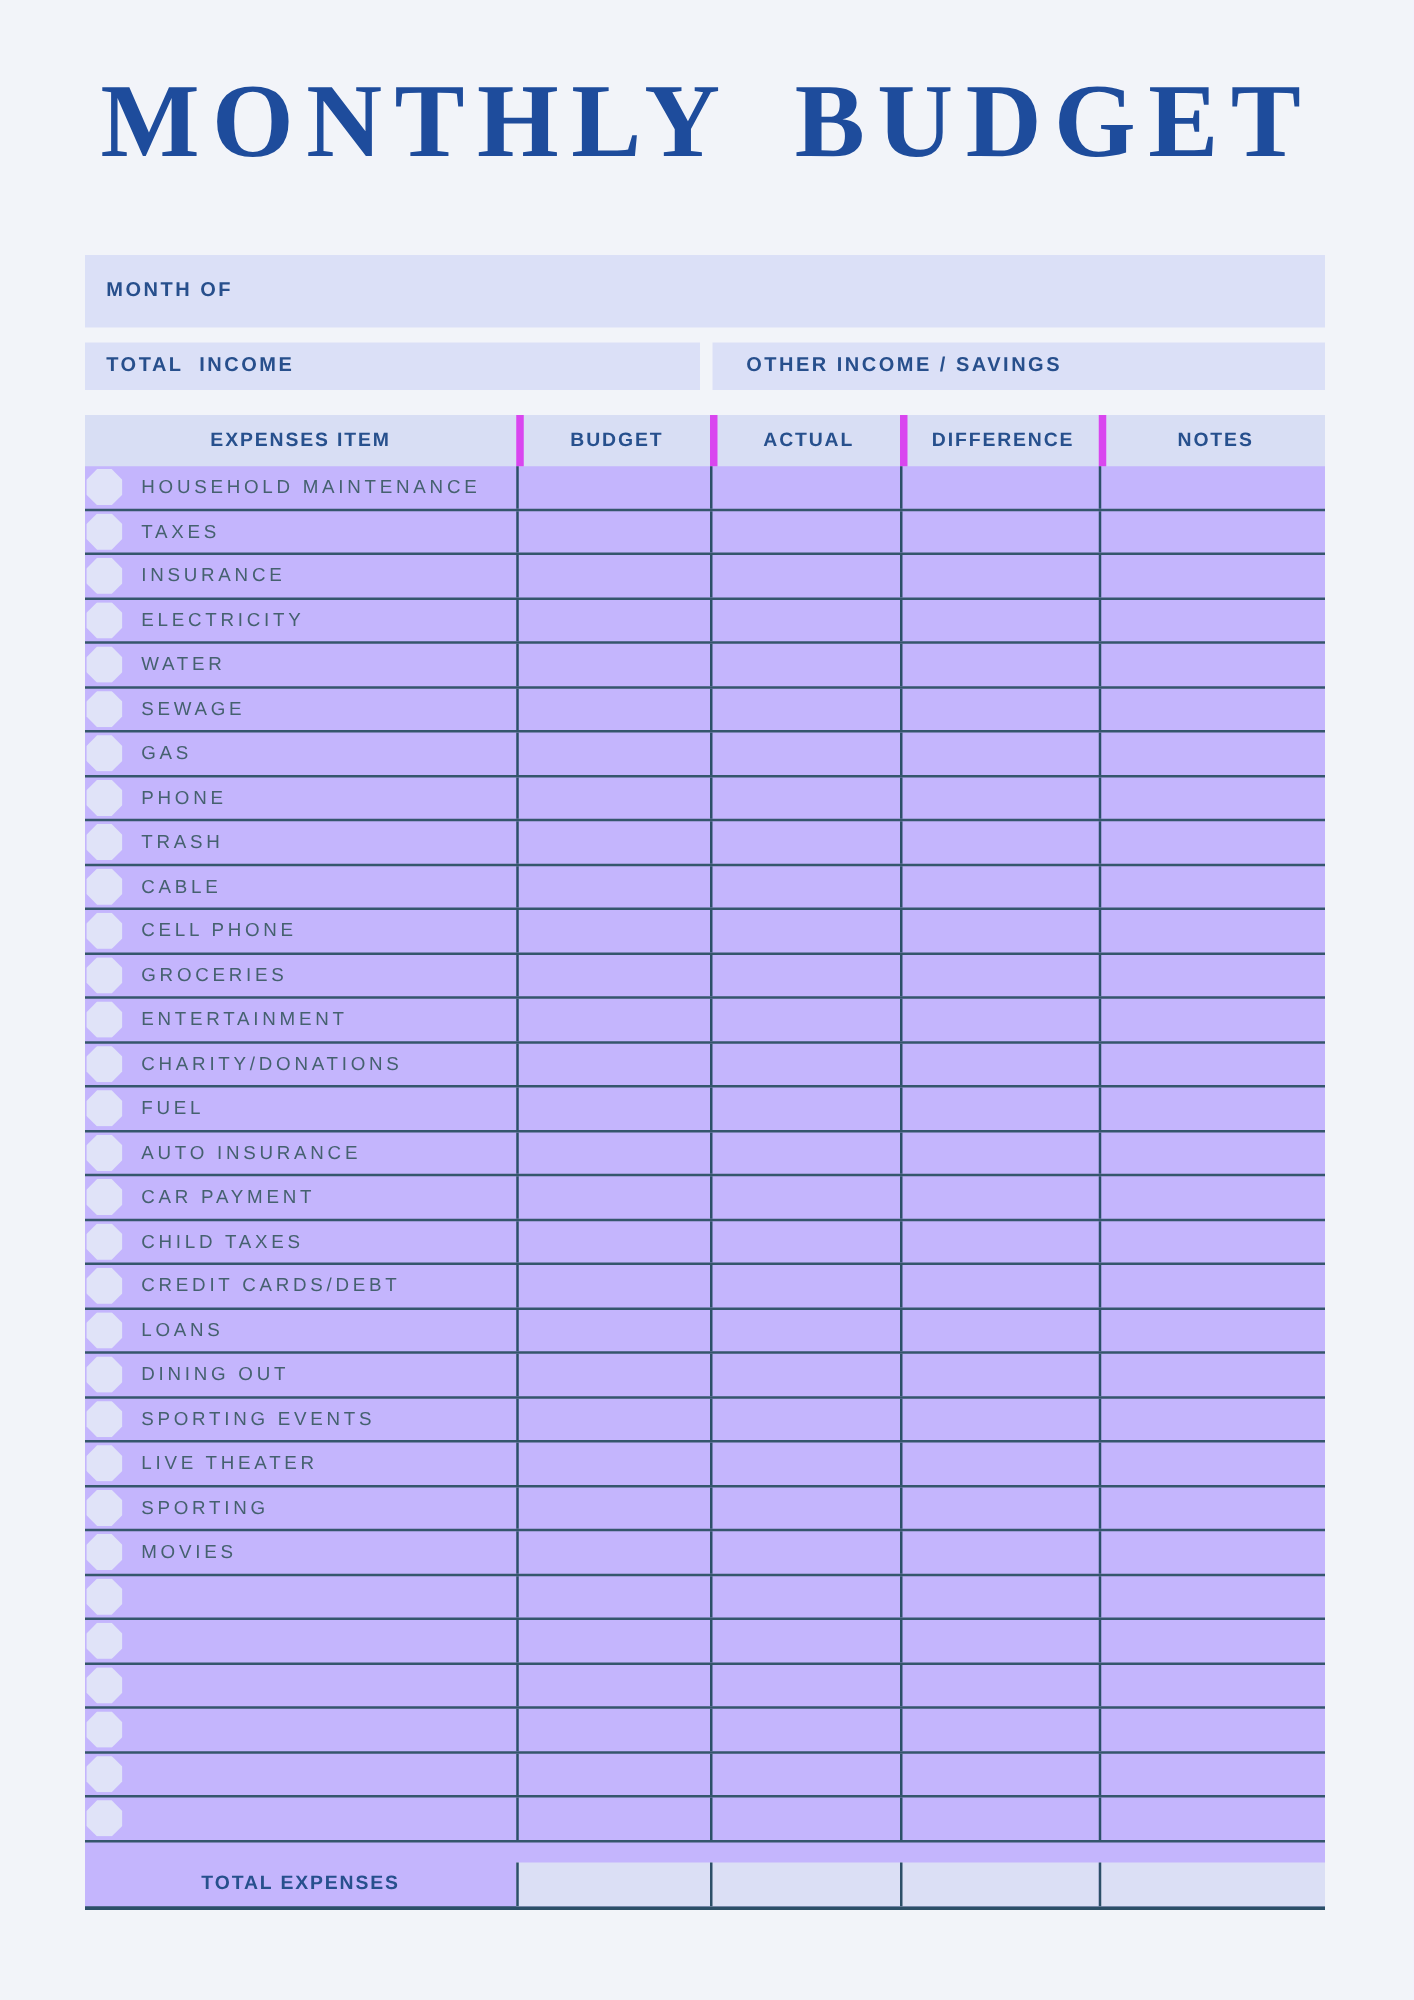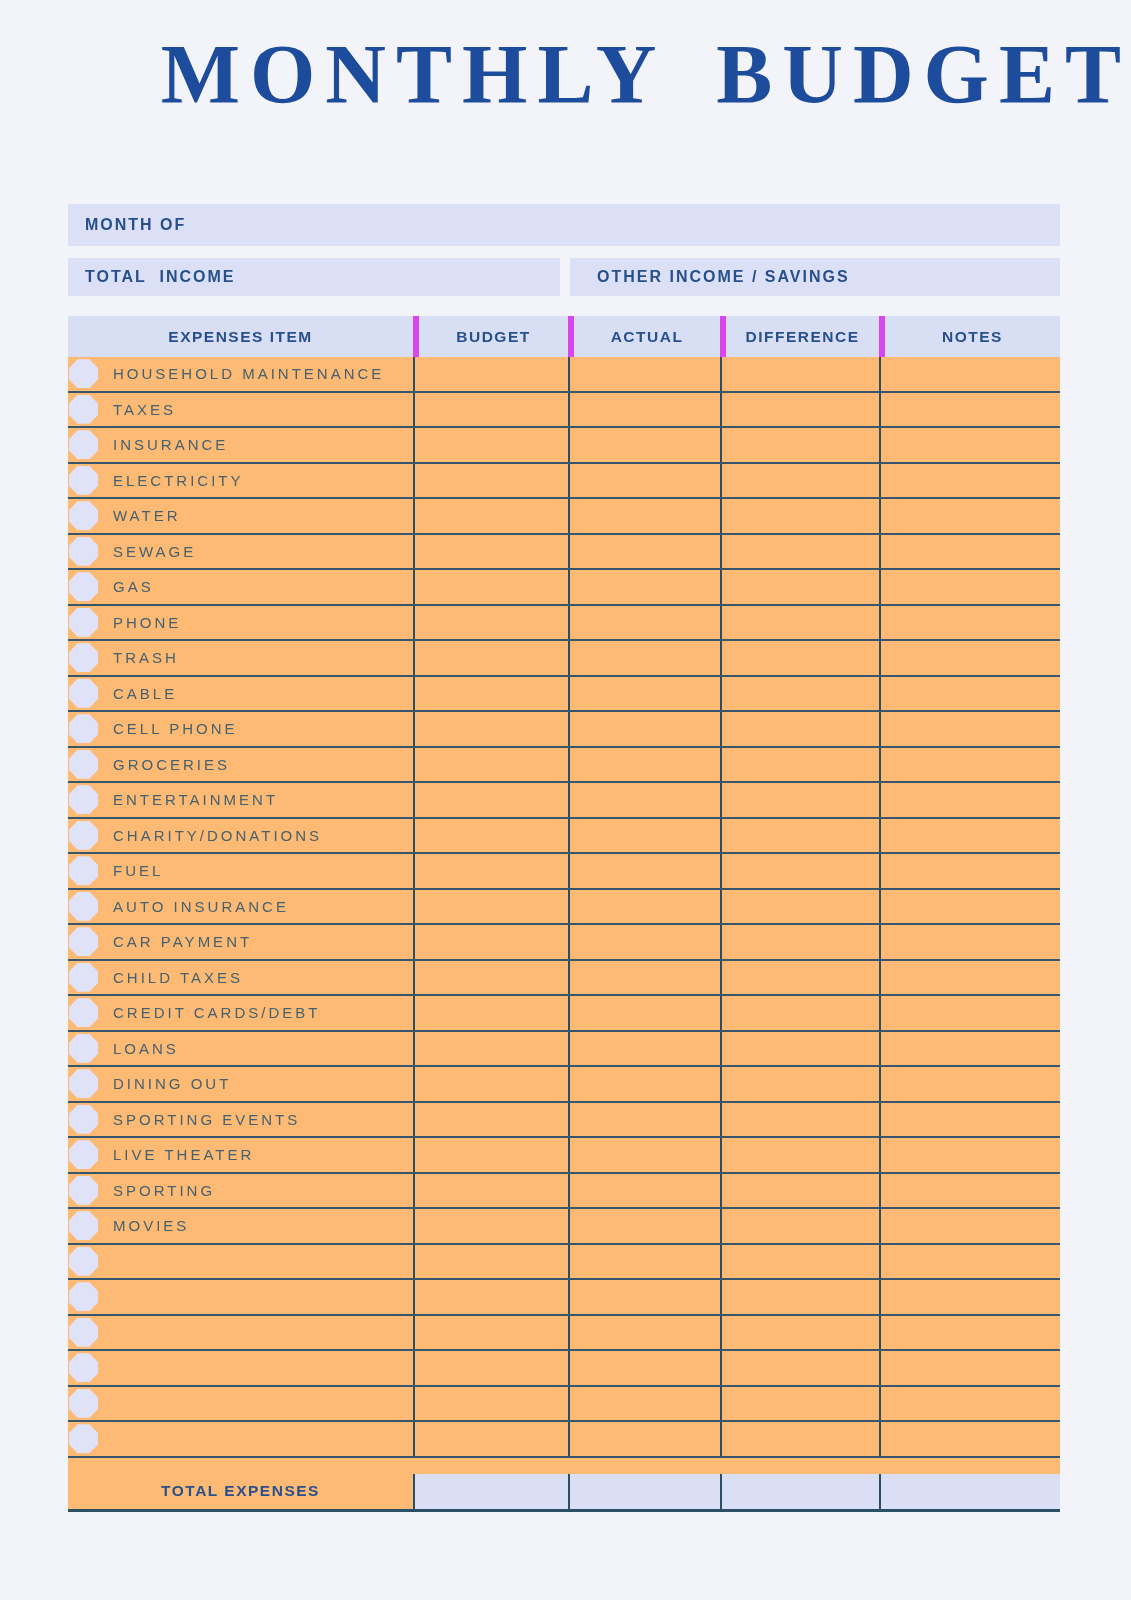--- a/index.html
+++ b/index.html
@@ -6,49 +6,49 @@
   .page{
     width:1131px;height:1600px;
     background:#f2f4f9;
     font-family:"Liberation Sans","DejaVu Sans",sans-serif;
     position:relative;
     box-sizing:border-box;
     overflow:hidden;
   }
   .title{
     margin:0;
-    padding-top:33px;
-    text-align:right;
+    padding-top:56px;
+    text-align:center;
     font-family:"Liberation Serif","DejaVu Serif",serif;
     font-weight:bold;
     font-size:84px;
     line-height:1.0;
     letter-spacing:10px;
     word-spacing:22px;
     color:#1e4c9c;
   }
   .content{
     position:absolute;
     left:68px;top:204px;
     width:992px;
   }
   .bar{
     background:#dbe0f7;
     display:flex;align-items:center;
     box-sizing:border-box;
   }
-  .month-bar{height:42px;padding-left:17px;}
+  .month-bar{height:58px;padding-left:17px;}
   .income-row{display:flex;gap:10px;margin-top:12px;}
   .income-left{width:492px;height:38px;padding-left:17px;}
   .income-right{flex:1;height:38px;padding-left:27px;}
   .bar-label{
     font-weight:bold;font-size:16px;letter-spacing:2px;
     color:#274f8c;white-space:pre;
   }
-  .table{margin-top:20px;background:#fdba74;}
+  .table{margin-top:20px;background:#c4b5fd;}
   .thead{
     display:grid;
     grid-template-columns:345px 155px 152px 159px 181px;
     height:41px;
     background:#d8def4;
   }
   .hcell{
     display:flex;align-items:center;justify-content:center;
     font-weight:bold;font-size:15.5px;letter-spacing:1.5px;
     color:#27508d;

